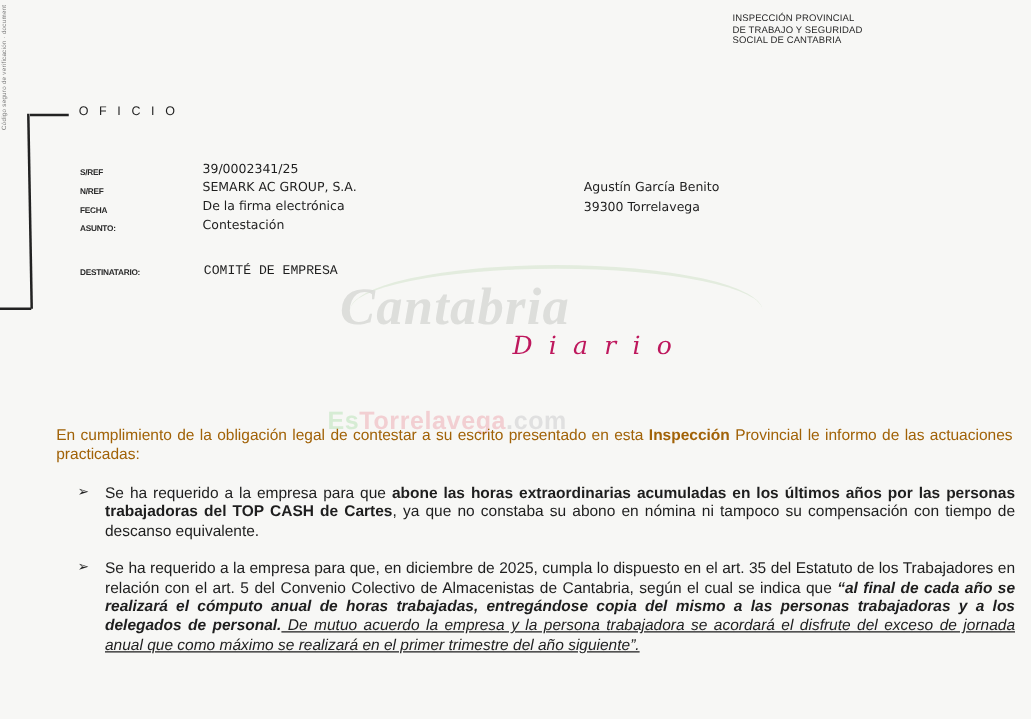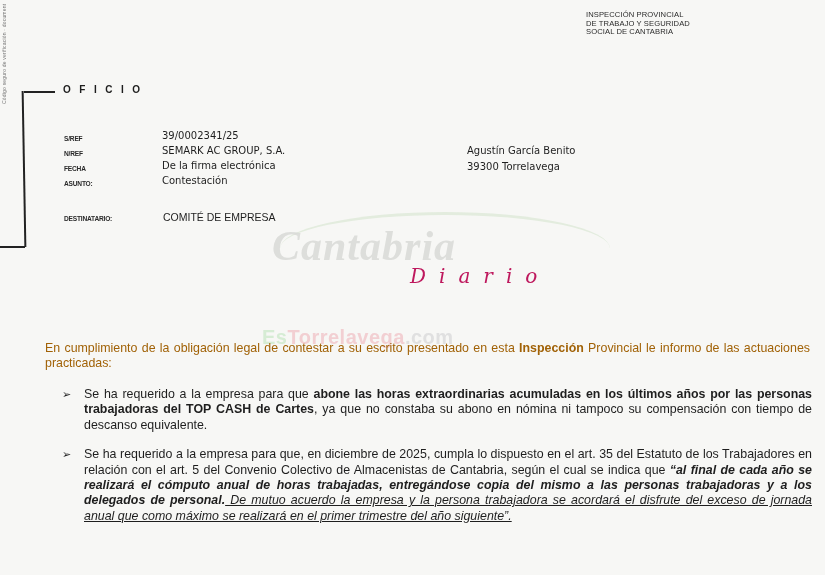--- a/index.html
+++ b/index.html
@@ -17,32 +17,32 @@
     letter-spacing: 0.2px;
   }
   .agency {
     left: 586px; top: 11px; font-size: 7.6px; line-height: 8.6px;
     color: #2a2a2a; letter-spacing: 0.1px; text-transform: uppercase;
   }
   .bracket-top { left: 24px; top: 91px; width: 31px; height: 2px; background: #222; }
   .bracket-v { left: 23px; top: 91px; width: 2px; height: 156px; background: #222; transform: skewX(1deg); }
   .bracket-bot { left: 0px; top: 246px; width: 25px; height: 2px; background: #222; }
   .oficio {
-    left: 63px; top: 84px; font-size: 10px; font-weight: bold; letter-spacing: 8.5px;
+    left: 63px; top: 84px; font-size: 10px; font-weight: normal; letter-spacing: 8.5px;
     color: #1e1e1e;
   }
   .meta-label {
     left: 64px; font-size: 6.6px; font-weight: bold; color: #2a2a2a;
     text-transform: uppercase; letter-spacing: -0.2px;
   }
   .meta-value {
     left: 162px; font-family: "DejaVu Sans", sans-serif; font-size: 10px; color: #1e1e1e; text-align: center;
   }
   .dest-label { left: 64px; top: 215px; font-size: 6.6px; font-weight: bold; color: #2a2a2a; letter-spacing: -0.2px; }
-  .dest-value { left: 163px; top: 211px; font-family: Liberation Sans, sans-serif; font-size: 10.5px; color: #1e1e1e; }
+  .dest-value { left: 163px; top: 211px; font-family: Liberation Mono, monospace; font-size: 10.5px; color: #1e1e1e; }
   .recipient {
     left: 443px; top: 143px; font-family: "DejaVu Sans", sans-serif;
     font-size: 10px; line-height: 15.5px; color: #1e1e1e; margin-left: 24px;
   }
   .wm1 {
     left: 272px; top: 222px; font-family: Liberation Serif, serif; font-style: italic; font-weight: bold;
     font-size: 42px; color: #d9dad7; letter-spacing: 1px; opacity: 0.85; text-align: right;
   }
   .wm1-sub {
     left: 410px; top: 264px; font-family: "DejaVu Serif", serif; font-style: italic;

